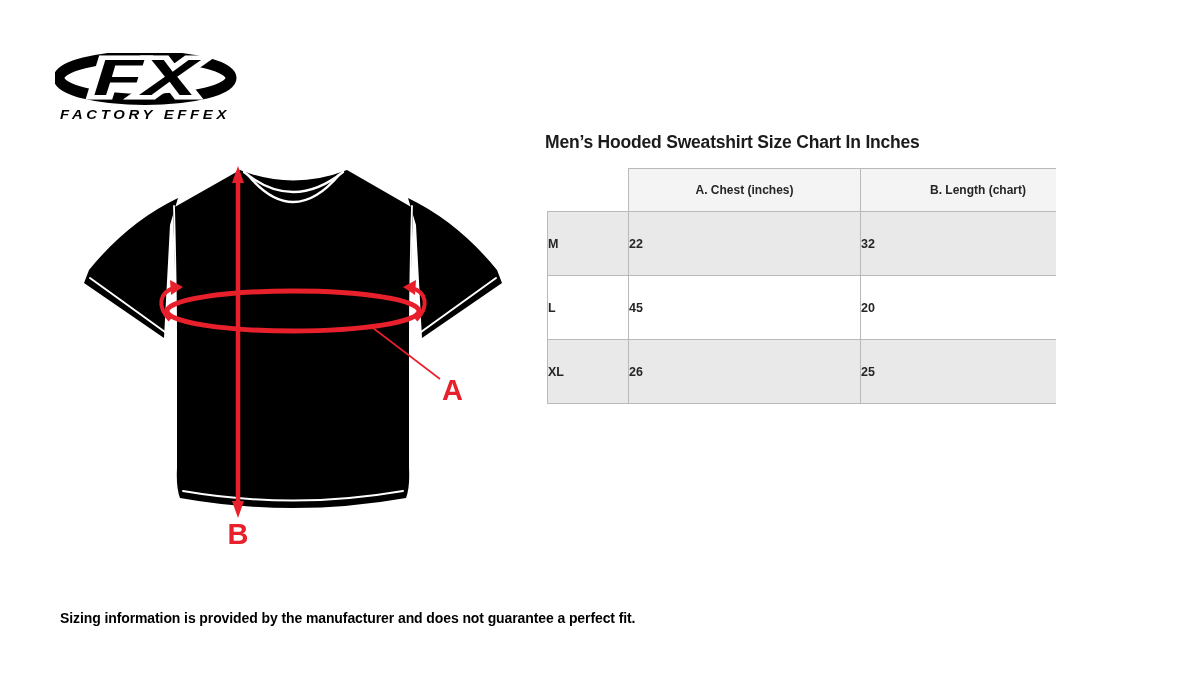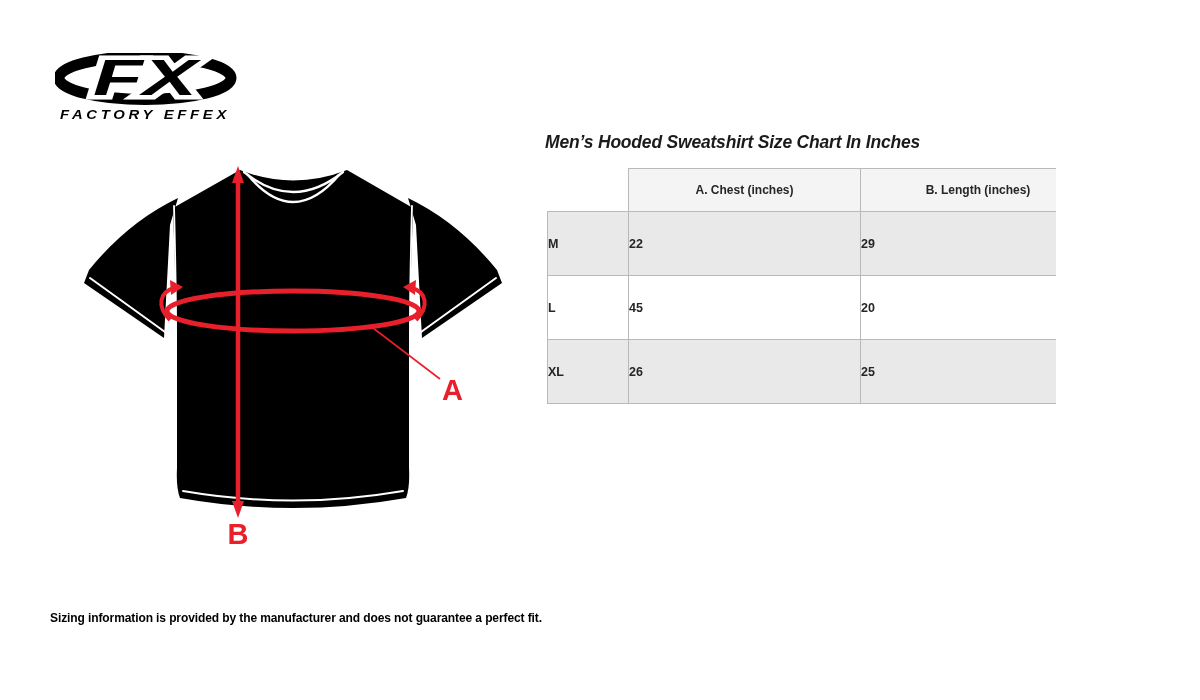--- a/index.html
+++ b/index.html
@@ -16,21 +16,21 @@
   .logo .fx-text { font-size:50px; font-weight:bold; font-style:italic; fill:#000; stroke:#fff; stroke-width:9px; paint-order:stroke; }
   .logo .wordmark { font-size:12px; font-weight:bold; font-style:italic; fill:#000; letter-spacing:3px; }
 
   
   .shirt-figure { position:absolute; left:60px; top:150px; width:450px; height:400px; }
   .shirt-figure .meas-label { font-family:"Liberation Sans", sans-serif; font-size:29px; font-weight:bold; }
 
   
   .chart-title {
     position:absolute; left:545px; top:132px;
-    font-size:17.5px; font-weight:700; color:#1b1b1b; letter-spacing:-0.2px;font-style:italic;
+    font-size:17.5px; font-weight:700; color:#1b1b1b; letter-spacing:-0.2px;
   }
   table.size-table {
     position:absolute; left:547px; top:168px;
     border-collapse:collapse; table-layout:fixed; width:548px;
     font-family:"Liberation Sans", sans-serif;
   }
   .size-table td, .size-table th {
     border:1px solid #b9b9b9; vertical-align:middle;
     color:#262626;
   }
@@ -38,22 +38,22 @@
   .size-table th.blank { background:#fff; border:none; }
   .size-table td { height:64px; font-size:12.5px; font-weight:700; }
   .size-table tr.alt td { background:#e9e9e9; }
   .size-table tr.plain td { background:#ffffff; }
   .col-size { width:81px; }
   .col-chest { width:232px; }
   .col-length { width:235px; }
 
   
   .footnote {
-    position:absolute; left:50px; top:612px;
-    font-size:12px; font-weight:700; color:#000; line-height:13.5px;
+    position:absolute; left:60px; top:612px;
+    font-size:14px; font-weight:700; color:#000; line-height:13.5px;
     letter-spacing:-0.1px;
   }
 </style>
 </head>
 <body>
 
 <div class="page">
 
   <svg class="logo" viewBox="0 0 190 72" aria-hidden="true">
     <ellipse cx="90" cy="25" rx="86" ry="21.5" fill="none" stroke="#000" stroke-width="11"></ellipse>
@@ -101,28 +101,28 @@
   <table class="size-table">
     <colgroup>
       <col class="col-size">
         <col class="col-chest">
         <col class="col-length">
     </colgroup>
     <thead>
       <tr>
         <th class="blank"></th>
         <th>A. Chest (inches)</th>
-        <th>B. Length (inches)</th>
+        <th>B. Length (chart)</th>
       </tr>
     </thead>
     <tbody>
       <tr class="alt">
         <td>M</td>
         <td>22</td>
-        <td>29</td>
+        <td>32</td>
       </tr>
       <tr class="plain">
         <td>L</td>
         <td>45</td>
         <td>20</td>
       </tr>
       <tr class="alt">
         <td>XL</td>
         <td>26</td>
         <td>25</td>

